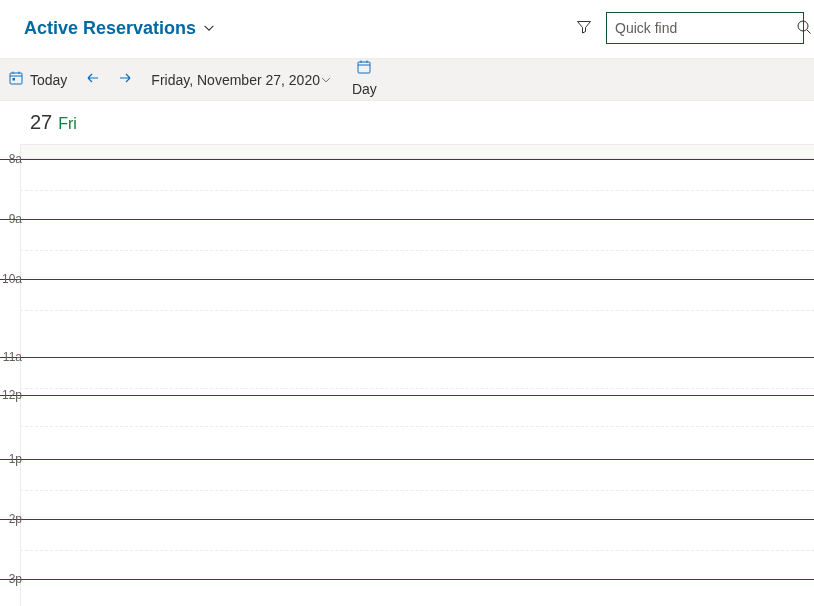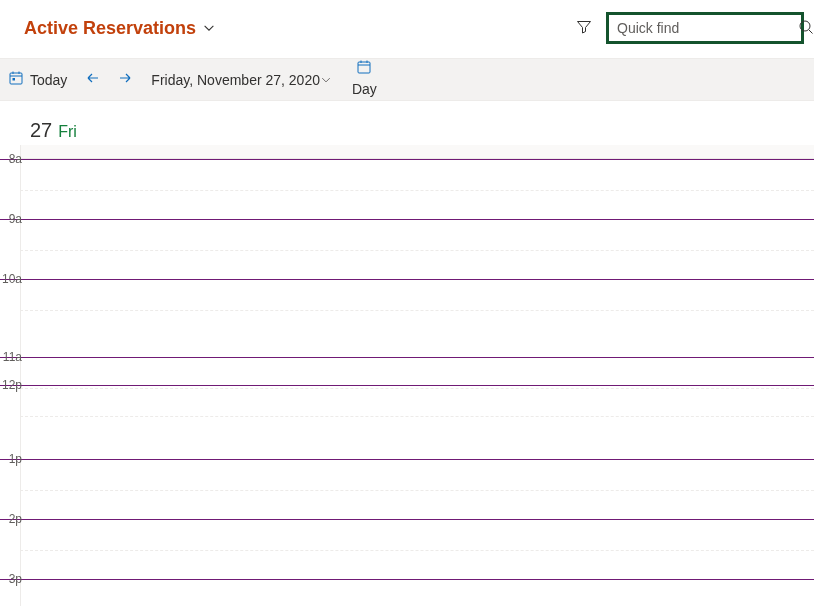--- a/index.html
+++ b/index.html
@@ -21,40 +21,40 @@
     }
     .title-area {
       display: flex;
       align-items: center;
       gap: 6px;
       cursor: pointer;
     }
     .title {
       font-size: 18px;
       font-weight: 600;
-      color: #c2410c;
+      color: #0369a1;
     }
     .title-chevron { display: flex; }
     .header-right {
       display: flex;
       align-items: center;
       gap: 10px;
     }
     .filter-icon {
       display: flex;
       align-items: center;
       justify-content: center;
       width: 24px;
       height: 24px;
       cursor: pointer;
     }
     .search-box {
       display: flex;
       align-items: center;
-      border: 3px solid #14532d;
+      border: 1px solid #14532d;
       width: 198px;
       height: 32px;
       padding: 0 8px;
     }
     .search-input {
       flex: 1;
       border: none;
       outline: none;
       font-size: 14px;
       font-family: inherit;
@@ -113,21 +113,21 @@
     .view-label { color: #323130; }
     .small-chevron { display: flex; color: #605e5c; }
     .calendar-area {
       position: relative;
       height: calc(606px - 52px - 42px);
       background: #fff;
     }
     .day-header {
       position: absolute;
       left: 20px;
-      top: 8px;
+      top: 0;
       right: 0;
       height: 44px;
       display: flex;
       align-items: baseline;
       gap: 6px;
       padding: 10px 10px 0 10px;
       background: #fff;
       border-bottom: 1px solid #edebe9;
     }
     .day-num {
@@ -292,21 +292,21 @@
         <div class="half"></div>
       </div>
       <div class="time-row" style="top: 134px;">
         <div class="time-label">10a</div>
         <div class="half"></div>
       </div>
       <div class="time-row" style="top: 212px;">
         <div class="time-label">11a</div>
         <div class="half"></div>
       </div>
-      <div class="time-row" style="top: 240px; padding-left: 28px;">
+      <div class="time-row" style="top: 250px; padding-left: 28px;">
         <div class="time-label">12p</div>
         <div class="half"></div>
       </div>
       <div class="time-row" style="top: 314px;">
         <div class="time-label">1p</div>
         <div class="half"></div>
       </div>
       <div class="time-row" style="top: 374px;">
         <div class="time-label">2p</div>
         <div class="half"></div>

